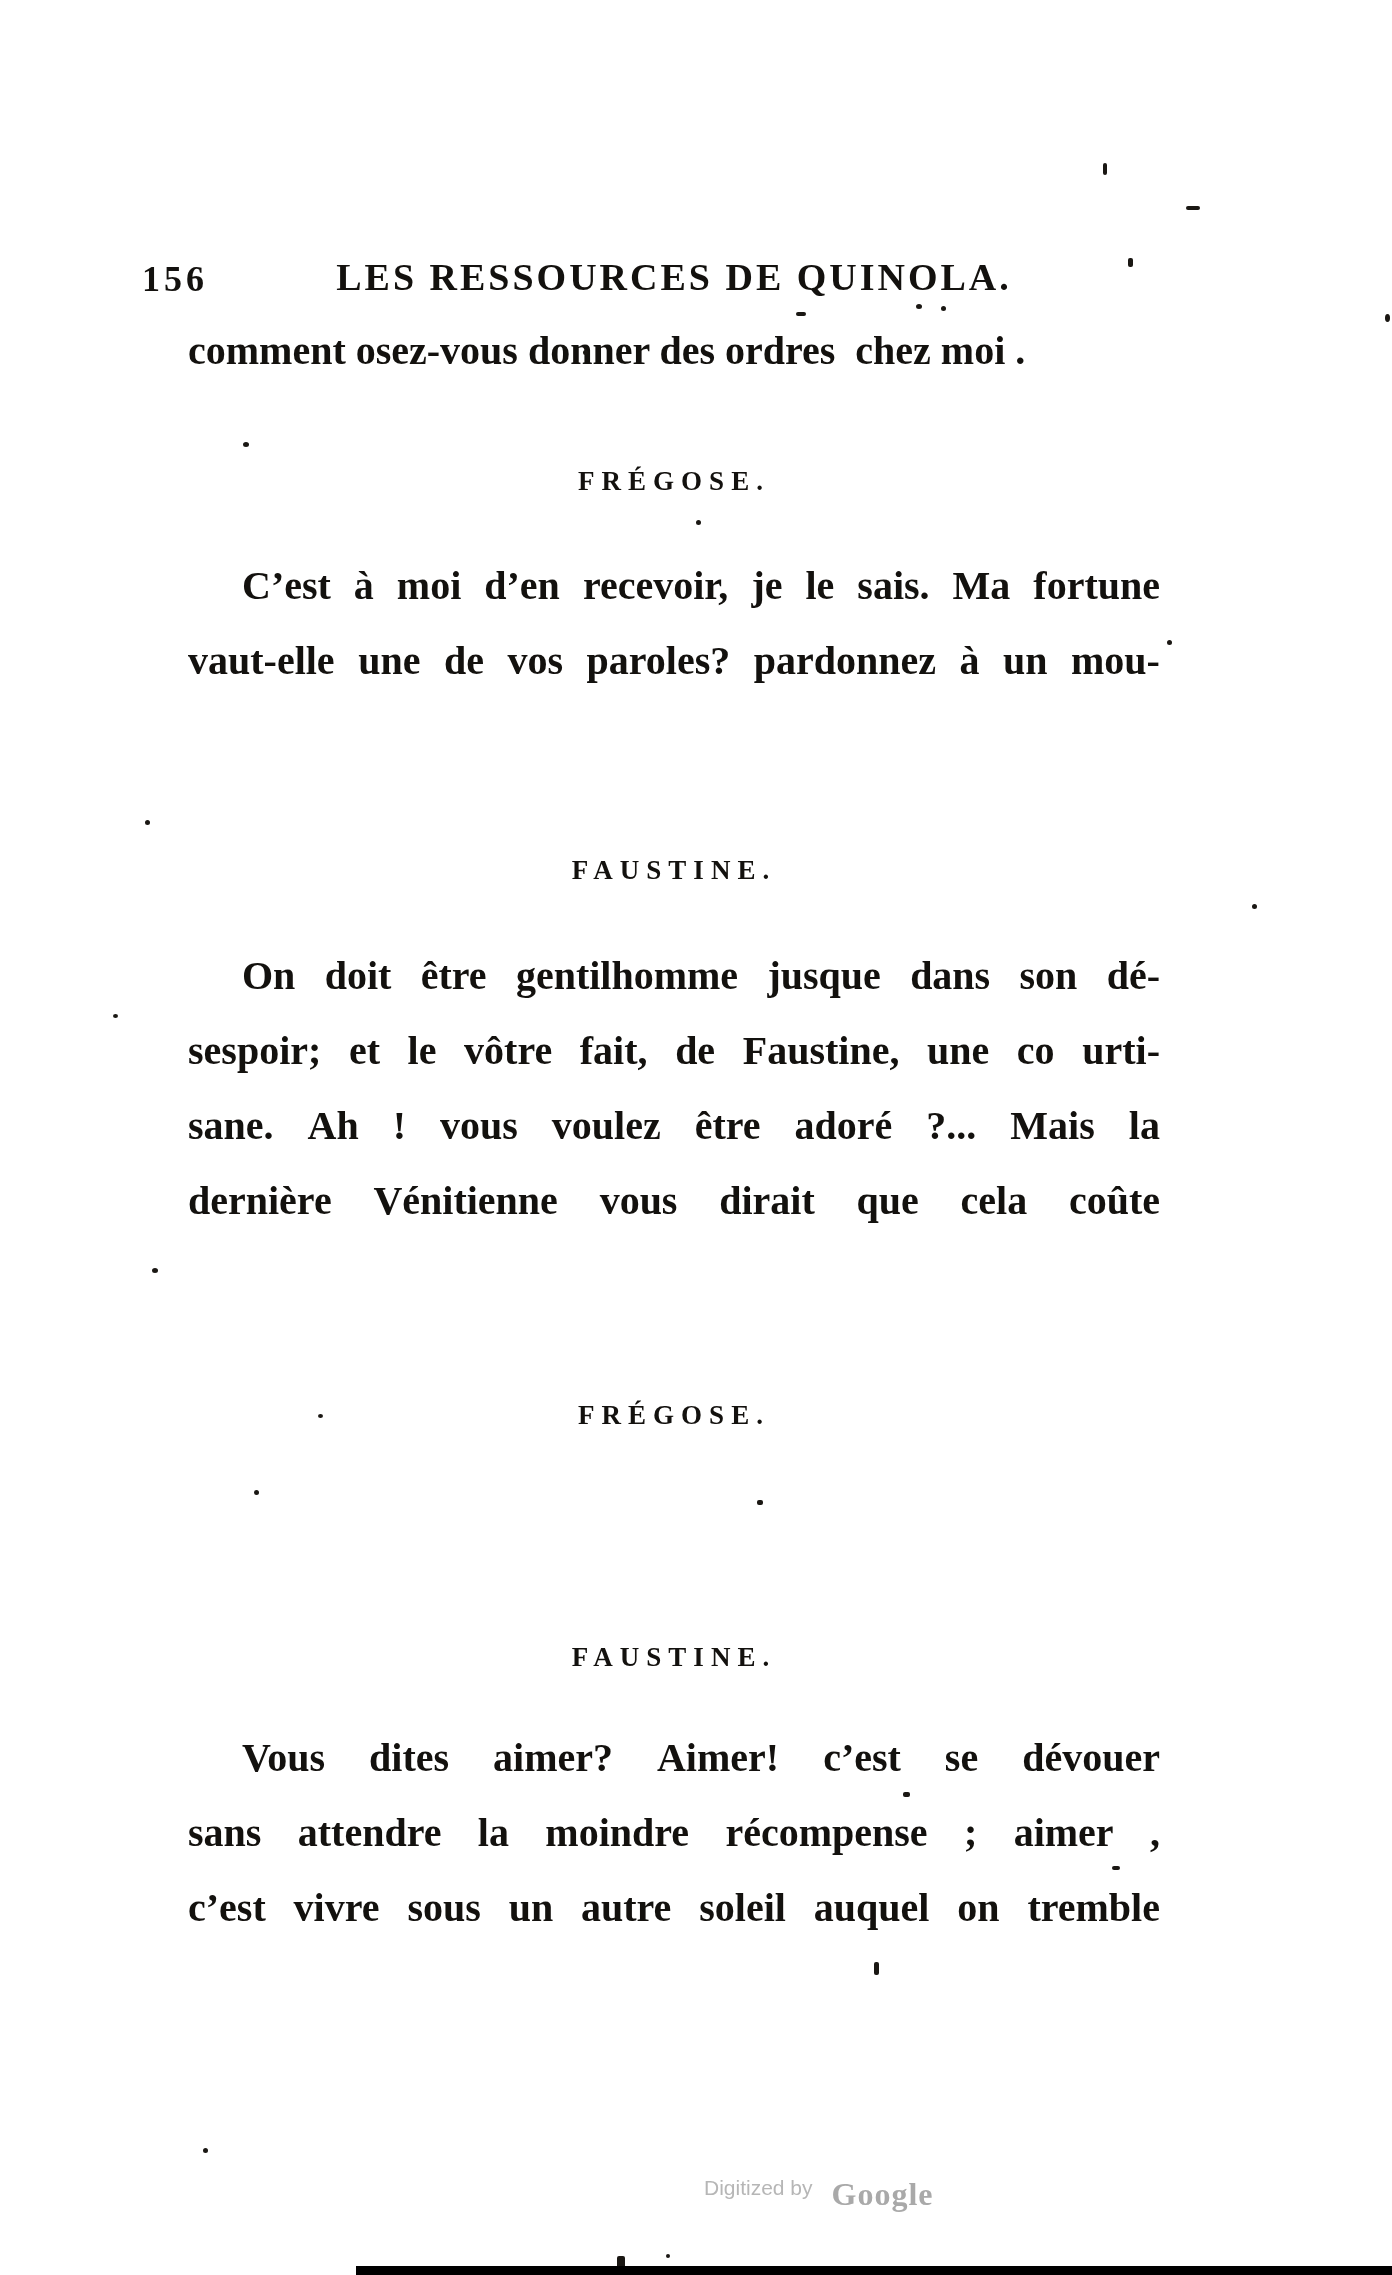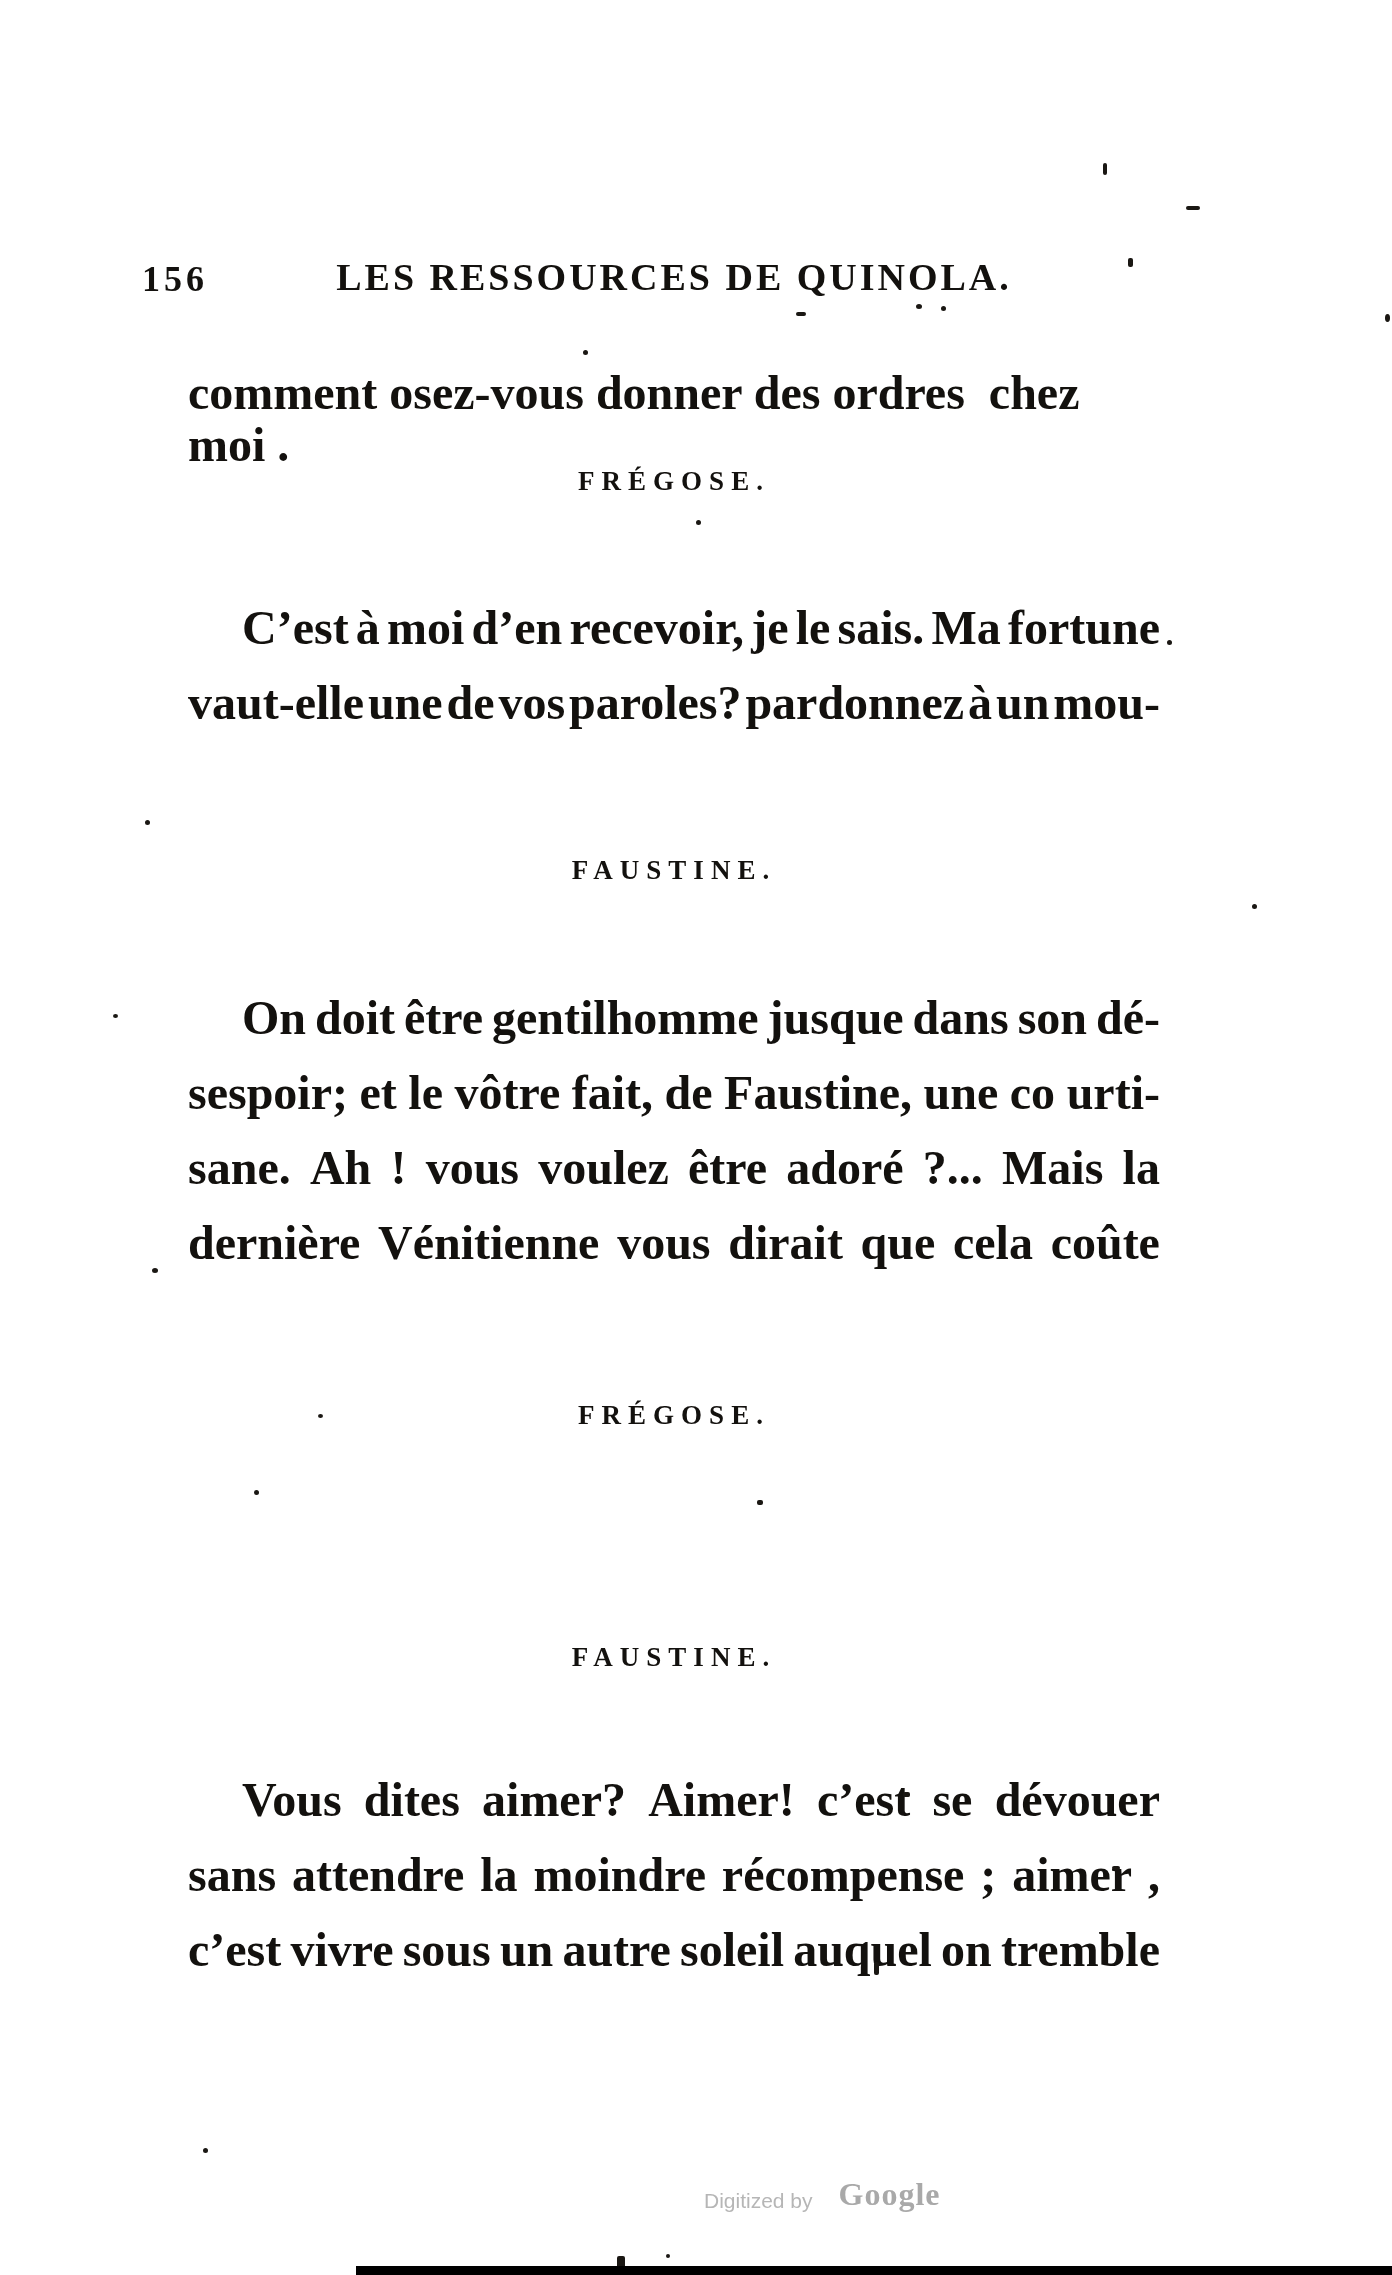--- a/index.html
+++ b/index.html
@@ -25,36 +25,36 @@
   }
   .runtitle{
     position:absolute;left:188px;top:255px;width:972px;
     text-align:center;
     font-size:38px;font-weight:700;letter-spacing:3px;
     white-space:nowrap;
   }
   
   .line{
     position:absolute;left:188px;width:972px;height:58px;
-    font-size:48px;font-weight:700;line-height:52px;margin-top:42px;
+    font-size:40px;font-weight:700;line-height:52px;
   }
   .left{white-space:pre-wrap;}
   .left.ind{text-indent:54px;}
   .just{display:flex;justify-content:space-between;white-space:nowrap;}
   .just.ind{padding-left:54px;width:918px;}
   
   .speaker{
     position:absolute;left:188px;width:972px;
     text-align:center;
     font-size:27px;font-weight:700;letter-spacing:7px;
   }
   
   .watermark{
     position:absolute;left:704px;top:2176px;
-    display:flex;align-items:flex-end;gap:26px;
+    display:flex;align-items:flex-start;gap:19px;
   }
   .wm-prefix{
     font-family:"Liberation Sans", sans-serif;
     font-size:21px;color:var(--wm-light);
   }
   .wm-brand{
     font-family:"Liberation Serif", serif;
     font-size:32px;color:var(--wm-gray);letter-spacing:1px;font-weight:bold;
   }
   

